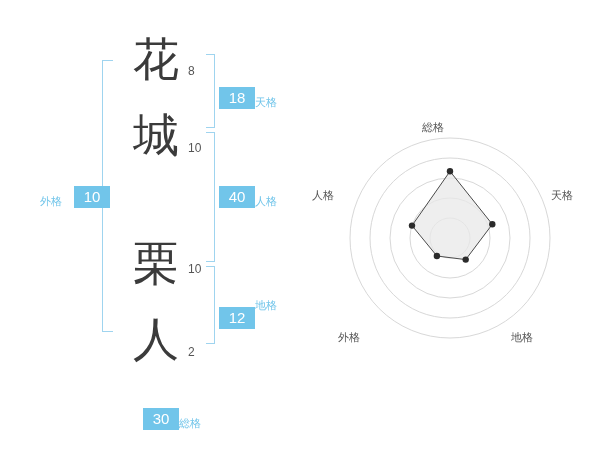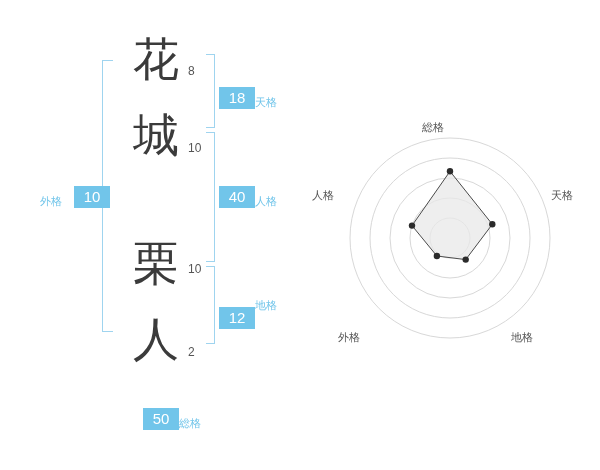--- a/index.html
+++ b/index.html
@@ -150,21 +150,21 @@
 
     <div class="value-box vb-jin">40</div>
     <div class="value-label lb-jin">人格</div>
 
     <div class="value-box vb-chi">12</div>
     <div class="value-label lb-chi">地格</div>
 
     <div class="value-box vb-gai">10</div>
     <div class="value-label lb-gai">外格</div>
 
-    <div class="value-box vb-sou">50</div>
+    <div class="value-box vb-sou">30</div>
     <div class="value-label lb-sou">総格</div>
   </div>
 
   <div class="radar-panel">
     <svg id="radar-svg" width="300" height="470" viewBox="0 0 300 470">
         <circle cx="150" cy="238" r="100" fill="none" stroke="#d8d8d8" stroke-width="1"></circle>
         <circle cx="150" cy="238" r="80" fill="none" stroke="#d8d8d8" stroke-width="1"></circle>
         <circle cx="150" cy="238" r="60" fill="none" stroke="#d8d8d8" stroke-width="1"></circle>
         <circle cx="150" cy="238" r="40" fill="none" stroke="#d8d8d8" stroke-width="1"></circle>
         <circle cx="150" cy="238" r="20" fill="none" stroke="#d8d8d8" stroke-width="1"></circle>

